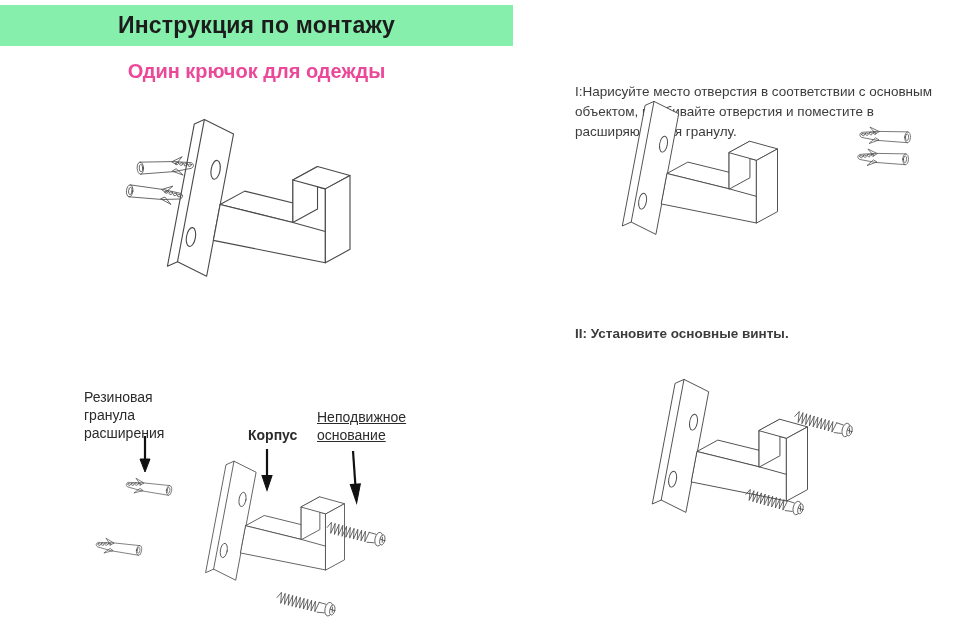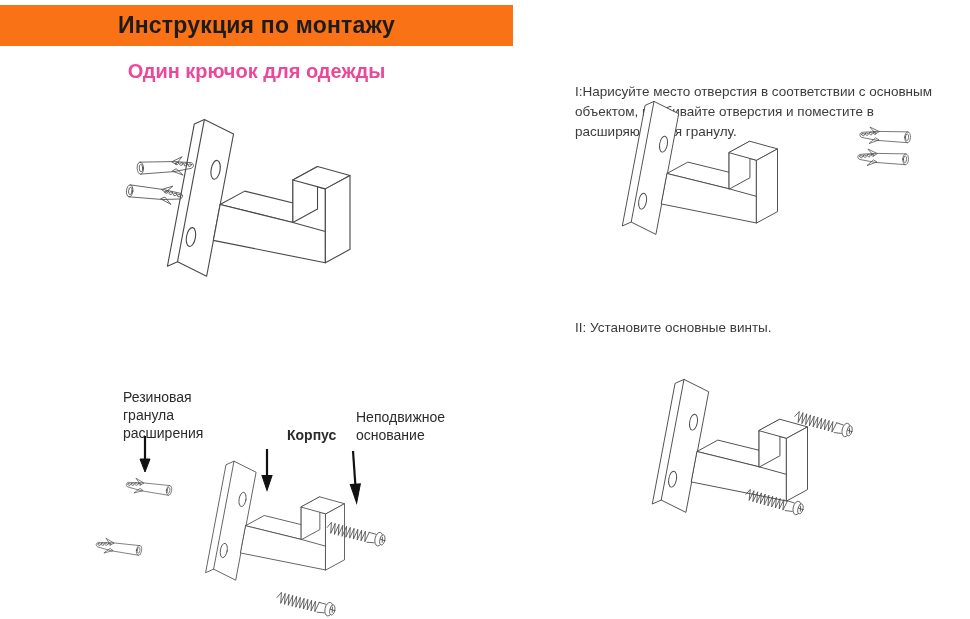--- a/index.html
+++ b/index.html
@@ -1,39 +1,39 @@
 <!DOCTYPE html>
 <html><head>
 <meta charset="utf-8">
 <style>
   html,body{margin:0;padding:0;background:#ffffff;}
   .page{
     position:relative;width:970px;height:619px;background:#ffffff;
     font-family:"Liberation Sans", sans-serif;overflow:hidden;color:#1e1e1e;
   }
   .header-bar{
-    position:absolute;left:0;top:5px;width:513px;height:41px;background:#f97316;
+    position:absolute;left:0;top:5px;width:513px;height:41px;background:#86efac;
     display:flex;align-items:center;justify-content:center;
   }
   .page-title{font-size:23px;font-weight:600;color:#1c1c1c;letter-spacing:0.2px;}
   .subtitle{
     position:absolute;left:0;top:60px;width:513px;text-align:center;
     font-size:20px;font-weight:700;color:#ec4899;
   }
   .instr{
     position:absolute;font-size:13.5px;line-height:20px;color:#3c3c3c;margin-top:44px;
   }
   .step1-text{left:575px;top:38px;width:395px;}
-  .step2-text{left:575px;top:274px;width:380px;}
+  .step2-text{left:575px;top:280px;width:380px;font-weight:bold;}
   .part-label{
-    position:absolute;font-size:14px;line-height:18px;color:#2b2b2b;margin-left:39px;
+    position:absolute;font-size:14px;line-height:18px;color:#2b2b2b;
   }
   .label-anchor{left:84px;top:388px;width:118px;}
   .label-body{left:248px;top:426px;font-weight:bold;}
-  .label-base{left:317px;top:408px;width:92px;}
+  .label-base{left:317px;top:408px;width:92px;text-decoration:underline;}
   .fig{position:absolute;}
   .fig-main{left:110px;top:100px;}
   .fig-parts{left:60px;top:435px;}
   .fig-step1{left:595px;top:85px;}
   .fig-step2{left:615px;top:350px;}
 </style>
 </head>
 <body>
 
 <div class="page">

